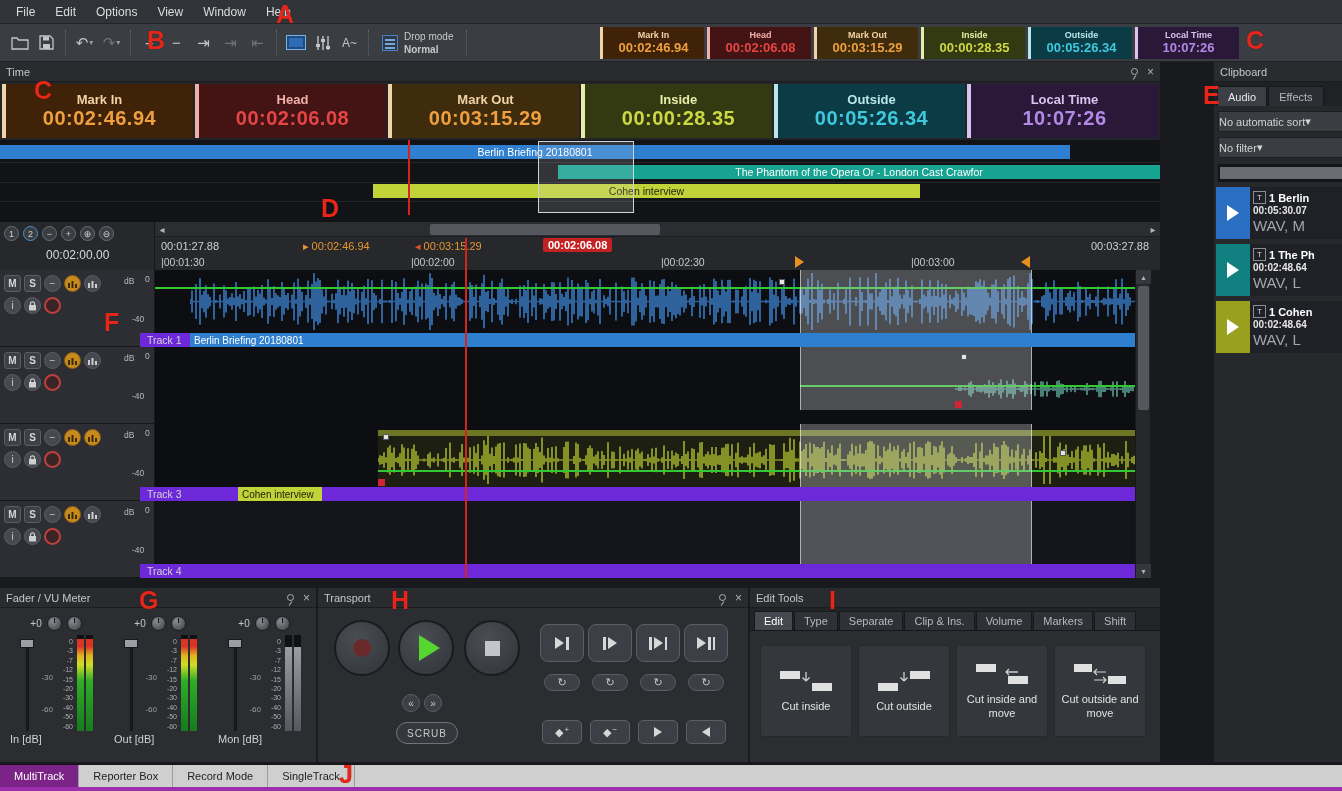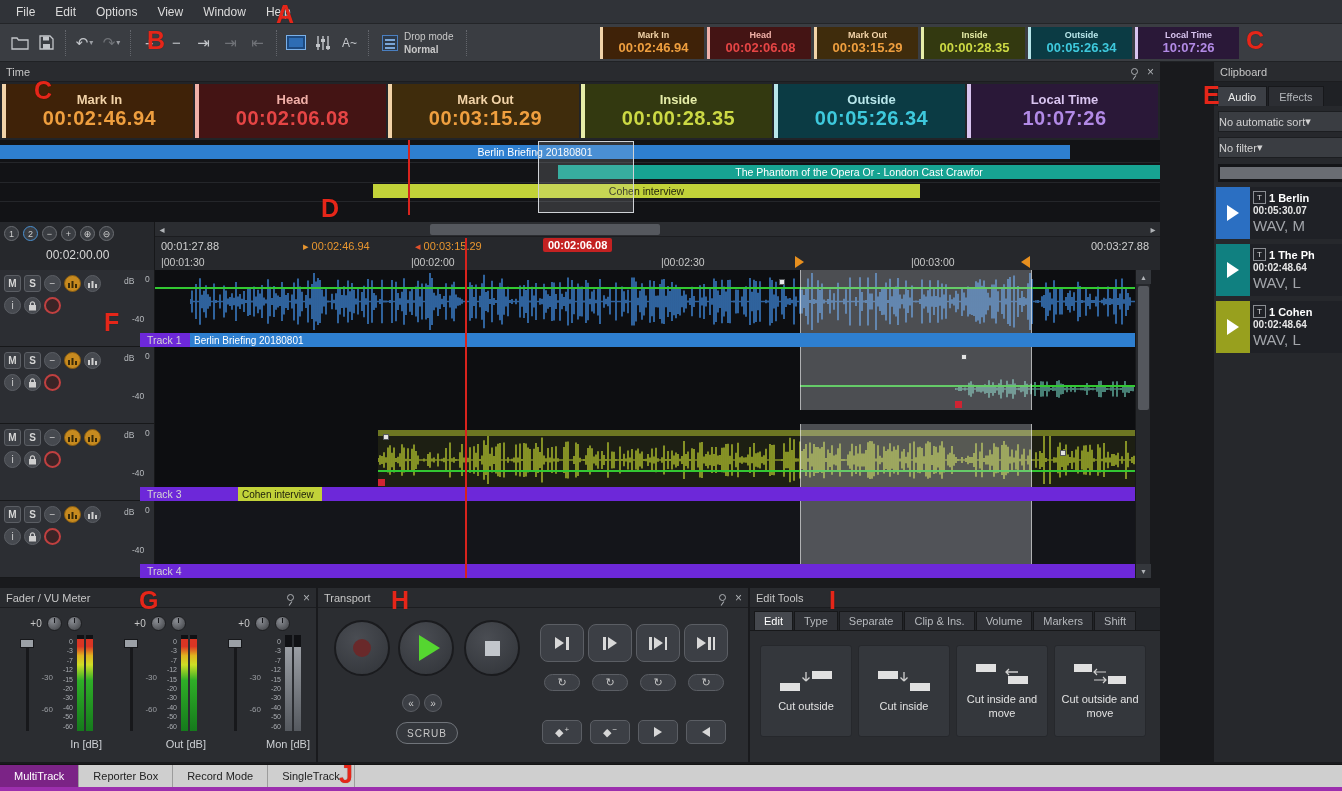--- a/index.html
+++ b/index.html
@@ -112,21 +112,21 @@
 .frail{position:absolute;left:7px;top:6px;bottom:2px;width:3px;background:#17181b}
 .fthumb{position:absolute;left:1px;top:4px;width:14px;height:9px;background:#9ba0a6;border:1px solid #17181b}
 .fmarks{width:17px;position:relative;font-size:8px;color:#9b9ea3}
 .fmark{position:absolute;right:1px}
 .fscale{width:19px;font-size:7px;color:#aaadb2;text-align:right;white-space:pre-line;line-height:9.4px;padding:2px 2px 0 0}
 .meters{display:flex;gap:2px}
 .meter{width:7px;height:96px;background:#101114;position:relative;overflow:hidden}
 .mfill{position:absolute;left:0;right:0;bottom:0}
 .mfill.sig{height:96%;background:linear-gradient(to top,#157a1c 0%,#2fae27 55%,#cede25 72%,#e0b31f 82%,#da3524 92%,#da3524 100%)}
 .mfill.nosig{height:88%;background:linear-gradient(to top,#55595f,#9a9ea4)}
-.flabel{text-align:right;font-size:11px;color:#cdd0d4;margin-top:5px}
+.flabel{text-align:left;font-size:11px;color:#cdd0d4;}
 
 .transport{position:absolute;left:318px;top:588px;width:430px;height:174px;background:#2b2d31}
 .bigbtn{position:absolute;width:56px;height:56px;border-radius:50%;background:radial-gradient(circle at 40% 32%,#4a4d53,#303338);border:2px solid #1a1b1e;display:flex;align-items:center;justify-content:center}
 .playtri{width:0;height:0;border-top:13px solid transparent;border-bottom:13px solid transparent;border-left:21px solid #55d630;margin-left:7px}
 .stopsq{width:15px;height:15px;background:#c2c6cb}
 .recdot{width:18px;height:18px;border-radius:50%;background:#69292a}
 .smallc{position:absolute;width:18px;height:18px;border-radius:50%;background:#3c3f45;border:1px solid #5b5e64;color:#c8c8c8;font-size:10px;display:flex;align-items:center;justify-content:center}
 .scrub{position:absolute;width:62px;height:22px;border-radius:11px;background:#34373c;border:1px solid #70747a;color:#c8c8c8;font-size:10px;letter-spacing:1px;display:flex;align-items:center;justify-content:center}
 .skbtn{position:absolute;width:44px;height:38px;border-radius:8px;background:#3c3f45;border:1px solid #5b5e64;display:flex;align-items:center;justify-content:center;gap:2px}
 .loopbtn{position:absolute;width:36px;height:17px;border-radius:9px;background:#3c3f45;border:1px solid #5b5e64;color:#c8c8c8;font-size:11px;display:flex;align-items:center;justify-content:center;line-height:1}
@@ -822,33 +822,33 @@
     <span class="et-tab">Type</span>
     <span class="et-tab">Separate</span>
     <span class="et-tab">Clip &amp; Ins.</span>
     <span class="et-tab">Volume</span>
     <span class="et-tab">Markers</span>
     <span class="et-tab">Shift</span>
   </div>
   <div class="et-body">
     <div class="et-tool">
       <svg width="56" height="24">
+          <rect x="2" y="2" width="20" height="8" fill="#e0e0e0"></rect>
+          <rect x="34" y="14" width="20" height="8" fill="#e0e0e0"></rect>
+          <path d="M28 3v9m0 0l-3.5-3.5M28 12l3.5-3.5" stroke="#cfcfcf" stroke-width="1.3" fill="none"></path>
+        </svg>
+      <span>Cut inside</span>
+    </div>
+    <div class="et-tool">
+      <svg width="56" height="24">
           <rect x="2" y="14" width="20" height="8" fill="#e0e0e0"></rect>
           <rect x="34" y="2" width="20" height="8" fill="#e0e0e0"></rect>
           <path d="M28 3v9m0 0l-3.5-3.5M28 12l3.5-3.5" stroke="#cfcfcf" stroke-width="1.3" fill="none"></path>
         </svg>
       <span>Cut outside</span>
-    </div>
-    <div class="et-tool">
-      <svg width="56" height="24">
-          <rect x="2" y="2" width="20" height="8" fill="#e0e0e0"></rect>
-          <rect x="34" y="14" width="20" height="8" fill="#e0e0e0"></rect>
-          <path d="M28 3v9m0 0l-3.5-3.5M28 12l3.5-3.5" stroke="#cfcfcf" stroke-width="1.3" fill="none"></path>
-        </svg>
-      <span>Cut inside</span>
     </div>
     <div class="et-tool">
       <svg width="56" height="24">
           <rect x="2" y="2" width="20" height="8" fill="#e0e0e0"></rect>
           <rect x="34" y="14" width="20" height="8" fill="#e0e0e0"></rect>
           <path d="M44 10h-12m3-3l-3 3 3 3" stroke="#cfcfcf" stroke-width="1.3" fill="none"></path>
         </svg>
       <span>Cut inside and move</span>
     </div>
     <div class="et-tool">

